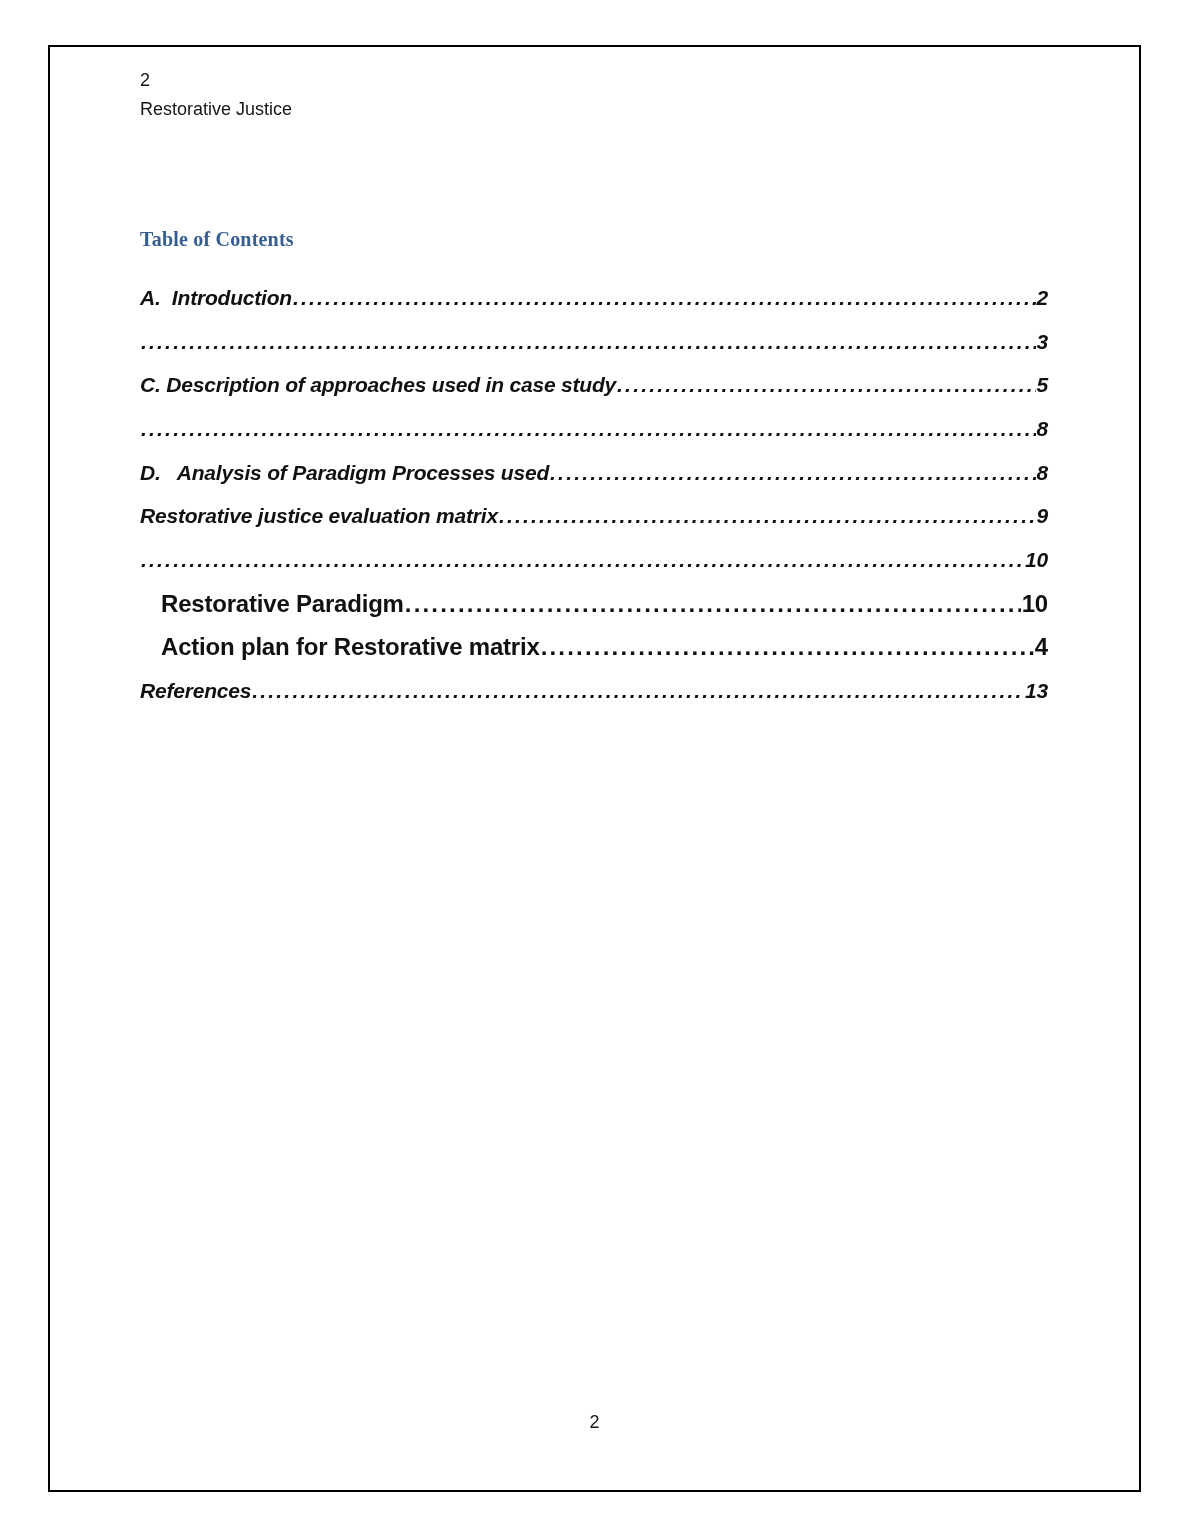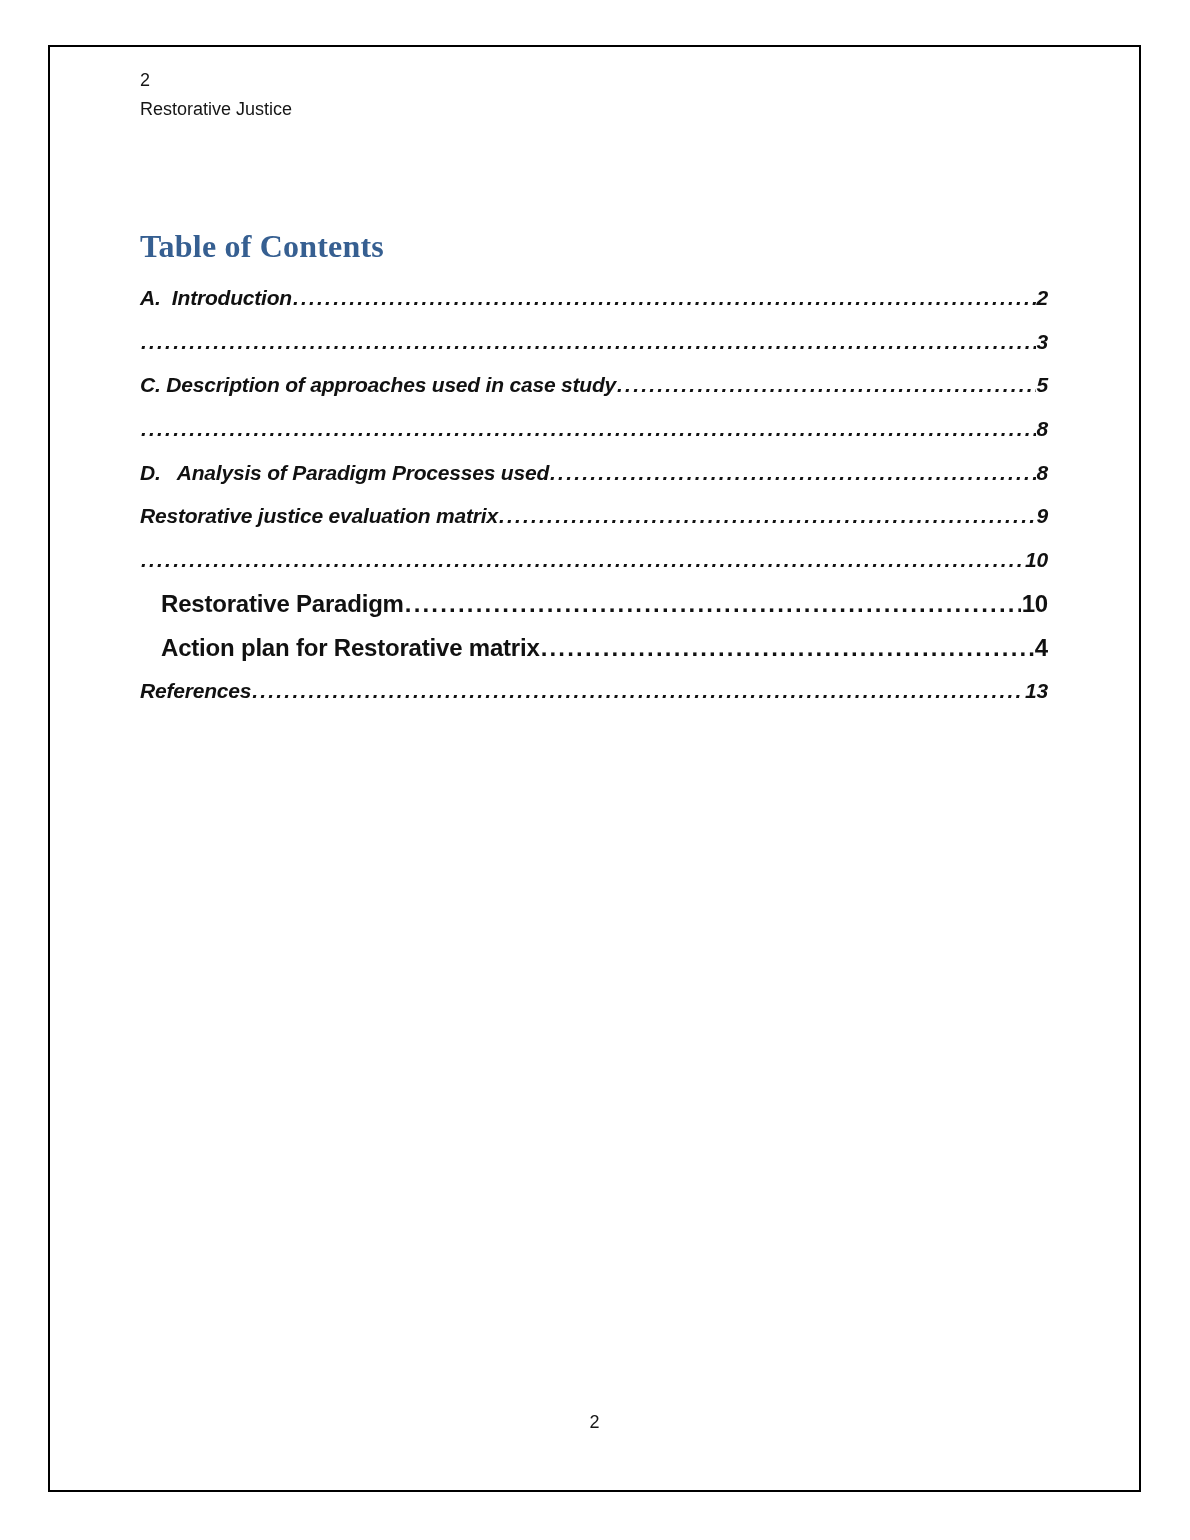--- a/index.html
+++ b/index.html
@@ -13,28 +13,28 @@
     position:absolute; left:48px; top:45px; width:1093px; height:1447px;
     border:2px solid #000000; background:#ffffff;
   }
   .page-header {
     position:absolute; left:140px; top:66px;
     font-size:18px; line-height:29px; color:#161616;
   }
   .toc-heading {
     position:absolute; left:140px; top:228px;
     font-family:"Liberation Serif","DejaVu Serif",serif;
-    font-weight:bold; font-size:32px; letter-spacing:0.2px;
+    font-weight:bold; font-size:20px; letter-spacing:0.2px;
     color:#365F91;
   }
   .toc {
     position:absolute; left:140px; top:276px; width:908px;
   }
   .toc-row {
-    display:flex; align-items:center;
+    display:flex; align-items:flex-end;
     height:43.7px; line-height:43.7px;
     font-weight:bold; font-style:italic;
     font-size:21px; letter-spacing:-0.2px;
     color:#111111;
   }
   .toc-row.sub {
     font-style:normal; font-size:24px; padding-left:21px;
   }
   .toc-label { white-space:pre; }
   .toc-dots {

